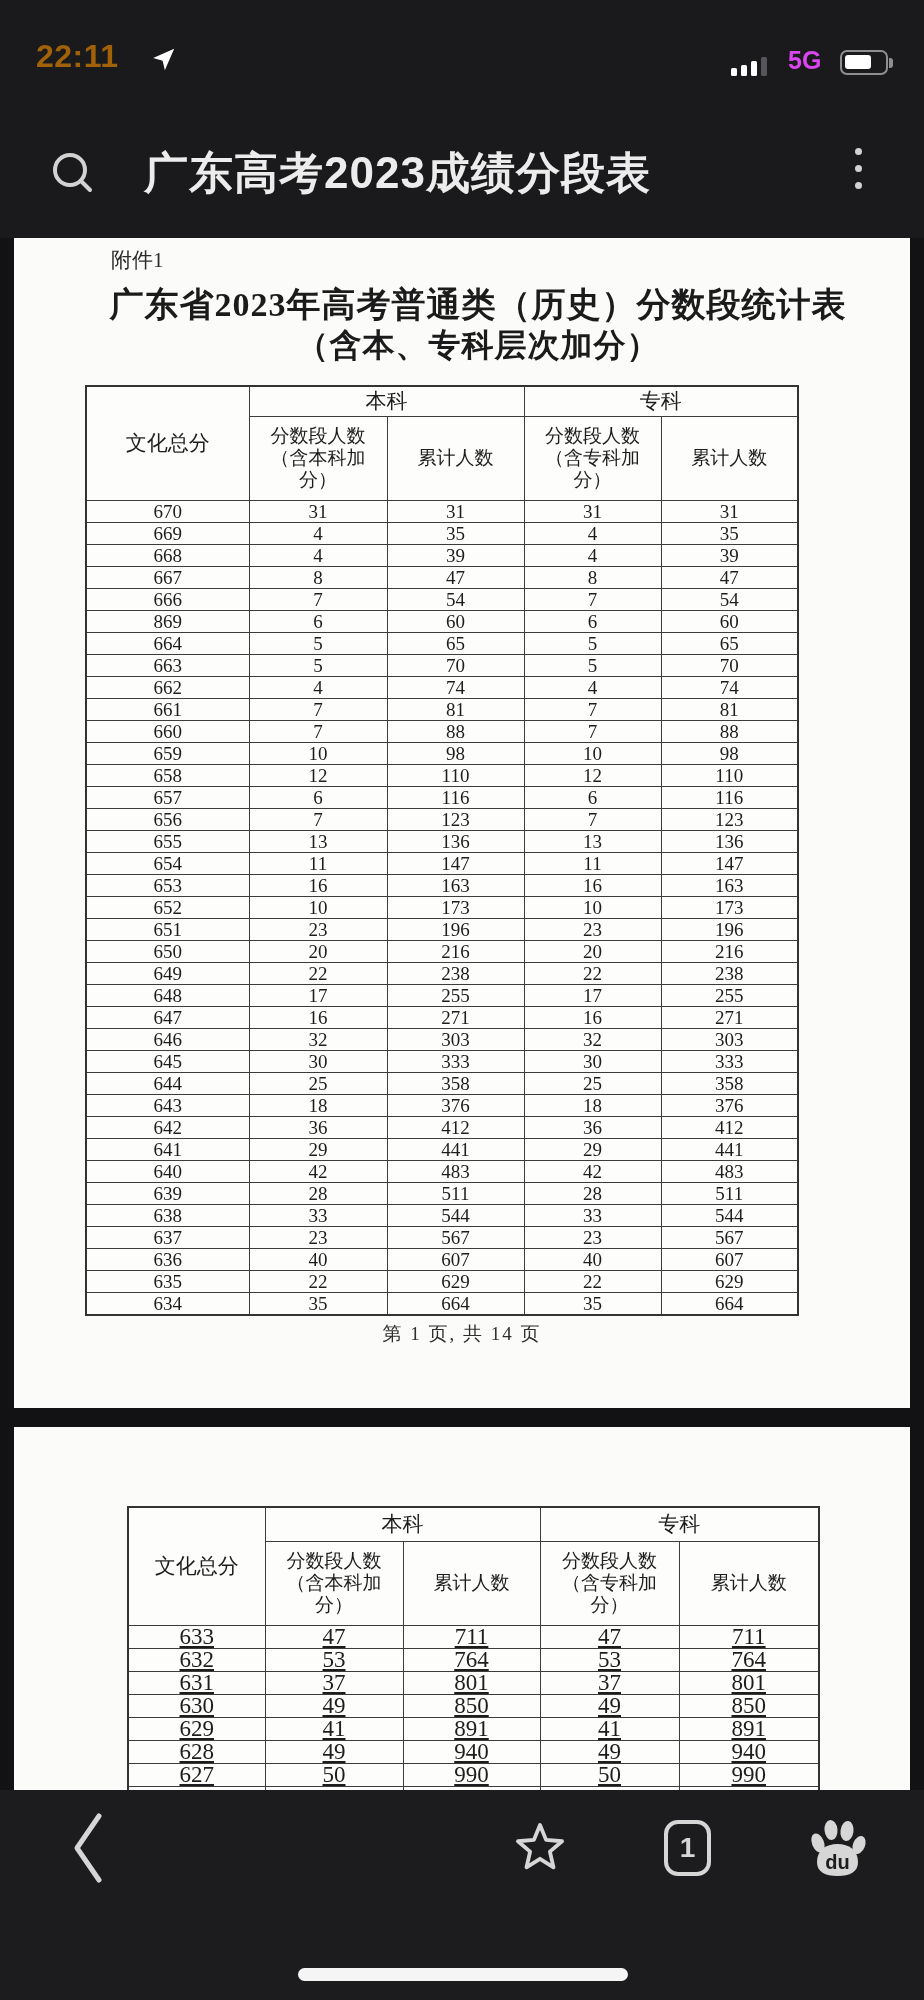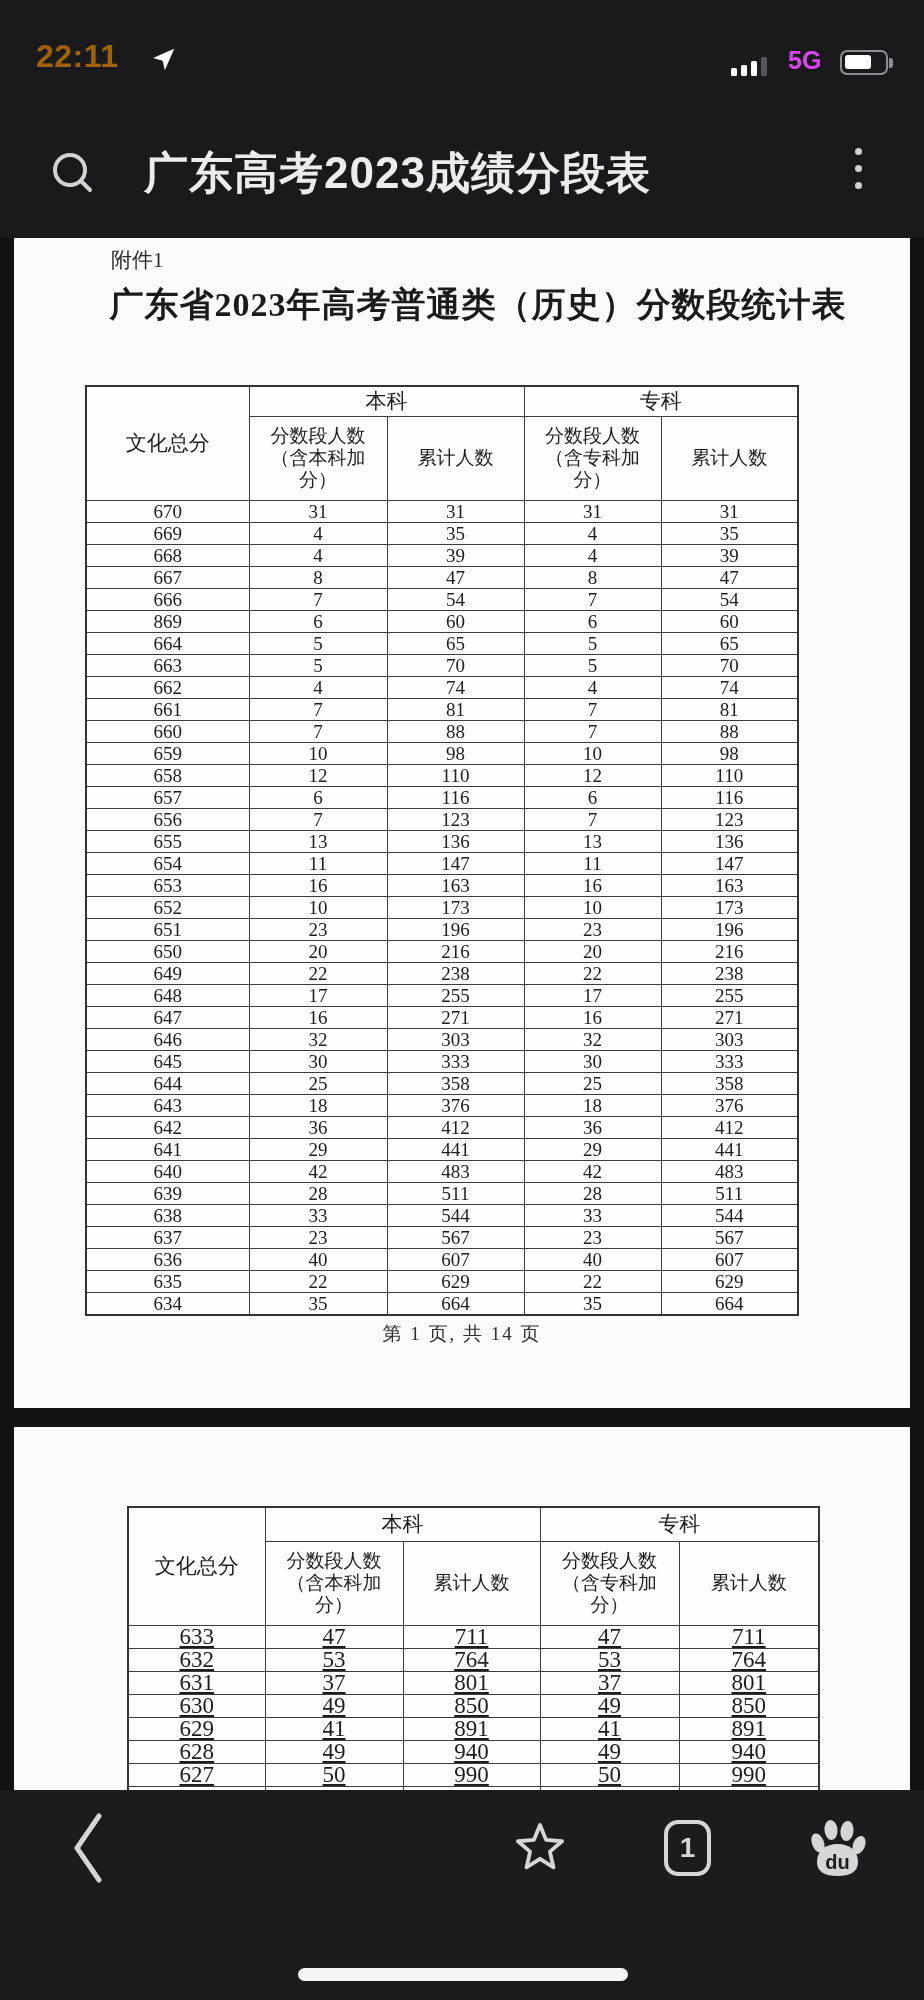--- a/index.html
+++ b/index.html
@@ -98,20 +98,21 @@
     <div class="kebab">
       <span class="dot"></span>
         <span class="dot"></span>
         <span class="dot"></span>
     </div>
   </div>
 
   <div class="page page-1">
     <div class="attach-label">附件1</div>
     <div class="doc-title line1">广东省2023年高考普通类（历史）分数段统计表</div>
+    <div class="doc-title line2">（含本、专科层次加分）</div>
 
     <table class="score-table p1-table">
       <colgroup>
         <col style="width:163px">
           <col style="width:138px">
           <col style="width:137px">
           <col style="width:137px">
           <col style="width:137px">
       </colgroup>
       <thead>

